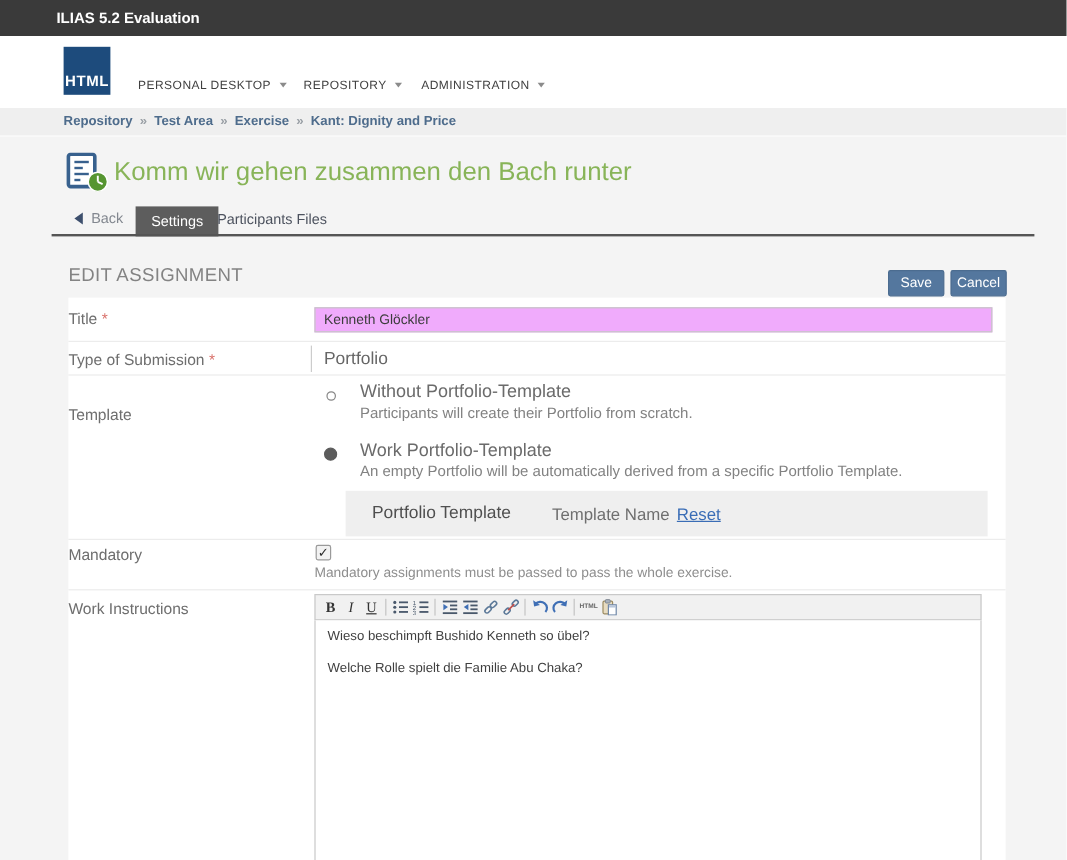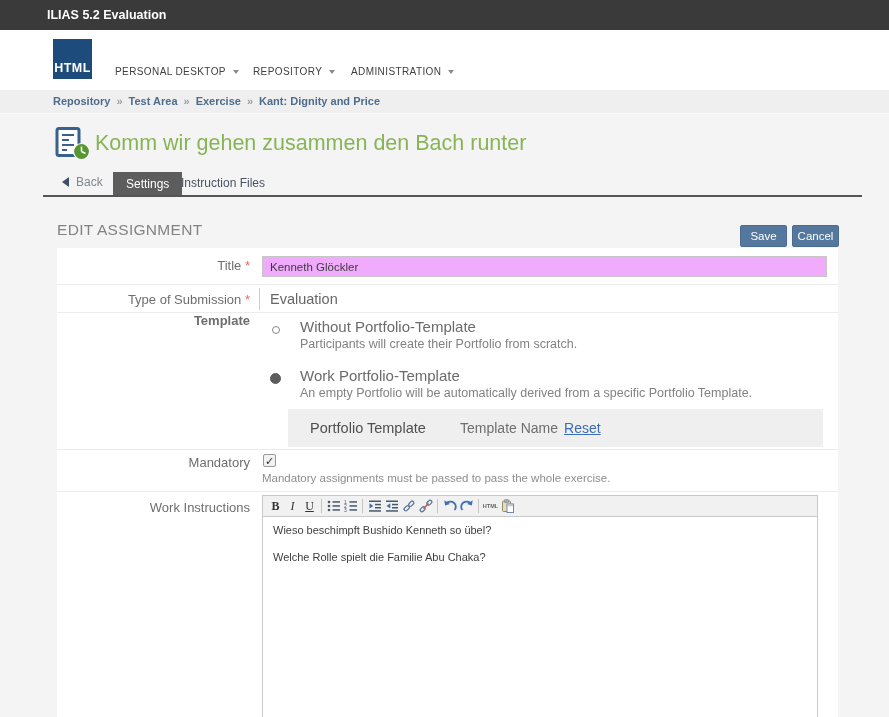--- a/index.html
+++ b/index.html
@@ -49,35 +49,35 @@
   .form-heading { position:absolute; left:57px; top:107px; font-size:15.5px; color:#838383; letter-spacing:0.3px; }
   .btn { position:absolute; top:111px; height:22px; background:#54779e; border:1px solid #4b6c90;
          color:#fff; font-size:11.5px; text-align:center; line-height:20px; border-radius:2px; cursor:pointer; }
   .btn-save { left:740px; width:47px; }
   .btn-cancel { left:792px; width:47px; }
 
   
   .form-card { position:absolute; left:57px; top:134px; width:781px; height:470px; background:#fff; }
   .frow { position:relative; width:781px; }
   .frow + .frow { border-top:1px solid #ececec; }
-  .flabel { position:absolute; left:0; top:0; width:193px; text-align:right; font-size:13px; color:#6e6e6e; }
+  .flabel { position:absolute; left:0; top:0; width:193px; font-size:13px; color:#6e6e6e; }
   .req::after { content:" *"; color:#d9706a; }
 
   .row-title { height:36px; }
   .row-title .flabel { top:10px; }
   .txt-input { position:absolute; left:205px; top:8px; width:565px; height:21px; border:1px solid #c6c6c6;
                font-family:"Liberation Sans",sans-serif; font-size:11.5px; color:#3c3c3c; padding:0 7px; background:#f0abfc; }
 
   .row-type { height:28px; }
   .row-type .flabel { top:7px; }
   .type-value { position:absolute; left:202px; top:3px; height:22px; border-left:1px solid #ccc;
                 padding:3px 0 0 10px; font-size:14.5px; color:#666; }
 
   .row-template { height:137px; }
-  .row-template .flabel { top:0;font-weight:bold; }
+  .row-template .flabel { top:25px; }
   .radio { position:absolute; border-radius:50%; cursor:pointer; }
   .radio.unsel { left:215px; top:13px; width:8px; height:8px; border:1px solid #878787; background:#fff; }
   .radio.sel { left:213px; top:60px; width:11px; height:11px; background:#5c5c5c; border:1px solid #5c5c5c; }
   .opt-label { position:absolute; left:243px; font-size:15px; color:#6b6b6b; cursor:pointer; }
   .opt-desc { position:absolute; left:243px; font-size:12.5px; color:#828282; }
   .opt1-label { top:5px; } .opt1-desc { top:24px; }
   .opt2-label { top:54px; } .opt2-desc { top:73px; }
   .subbox { position:absolute; left:231px; top:96px; width:535px; height:38px; background:#efefef; }
   .subbox-label { position:absolute; left:22px; top:11px; font-size:14.5px; color:#4f4f4f; }
   .subbox-value { position:absolute; left:172px; top:11px; font-size:14px; color:#6f6f6f; }
@@ -147,37 +147,37 @@
         <line x1="26.5" y1="24.5" x2="30.5" y2="26.5" stroke="#fff" stroke-width="1.6"></line>
       </svg>
     </div>
     <div class="page-title">Komm wir gehen zusammen den Bach runter</div>
 
     <div class="back-link">
       <span class="back-chevron"></span>
       <span class="back-label">Back</span>
     </div>
     <div class="tab-active">Settings</div>
-    <div class="tab-plain">Instruction Files</div>
+    <div class="tab-plain">Participants Files</div>
     <div class="tab-underline"></div>
 
     <div class="form-heading">EDIT ASSIGNMENT</div>
     <div class="btn btn-save">Save</div>
     <div class="btn btn-cancel">Cancel</div>
 
     <div class="form-card">
 
       <div class="frow row-title">
         <div class="flabel req">Title</div>
         <input class="txt-input" type="text" value="Kenneth Glöckler" style="">
       </div>
 
       <div class="frow row-type">
         <div class="flabel req">Type of Submission</div>
-        <div class="type-value">Evaluation</div>
+        <div class="type-value">Portfolio</div>
       </div>
 
       <div class="frow row-template">
         <div class="flabel">Template</div>
 
         <div class="radio unsel"></div>
         <div class="opt-label opt1-label">Without Portfolio-Template</div>
         <div class="opt-desc opt1-desc">Participants will create their Portfolio from scratch.</div>
 
         <div class="radio sel"></div>

